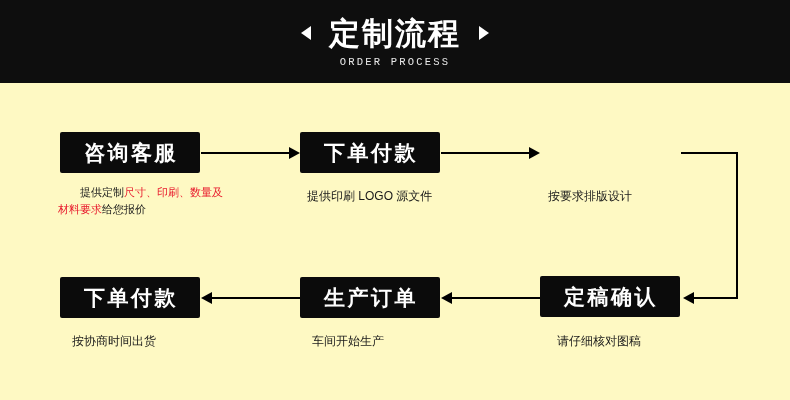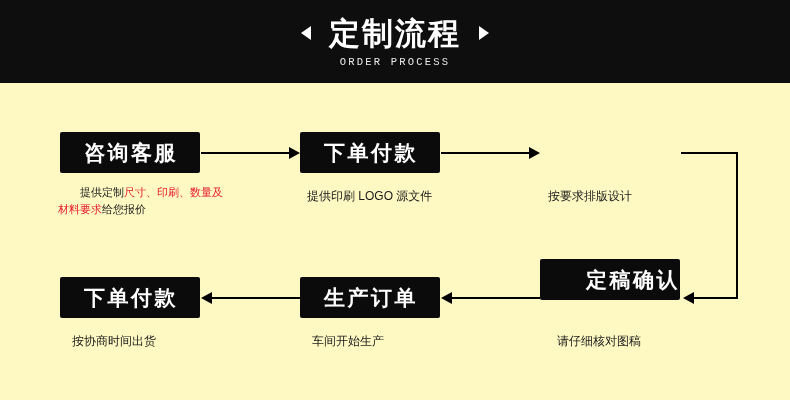--- a/index.html
+++ b/index.html
@@ -181,21 +181,21 @@
   <div class="hline" style="left:441px; top:152px; width:90px;"></div>
   <div class="arrow-head arrow-right" style="left:529px; top:147px;"></div>
 
   <div class="caption" style="left:548px; top:188px;">按要求排版设计</div>
 
   <div class="hline" style="left:681px; top:152px; width:57px;"></div>
   <div class="vline" style="left:736px; top:152px; height:147px;"></div>
   <div class="hline" style="left:694px; top:297px; width:44px;"></div>
   <div class="arrow-head arrow-left" style="left:683px; top:292px;"></div>
 
-  <div class="step-box" style="left:540px; top:259px;justify-content:flex-end;">
+  <div class="step-box" style="left:540px; top:276px;">
     <span class="step-label">定稿确认</span>
   </div>
   <div class="caption" style="left:557px; top:333px;">请仔细核对图稿</div>
 
   <div class="hline" style="left:452px; top:297px; width:88px;"></div>
   <div class="arrow-head arrow-left" style="left:441px; top:292px;"></div>
 
   <div class="step-box" style="left:300px; top:277px;">
     <span class="step-label">生产订单</span>
   </div>

